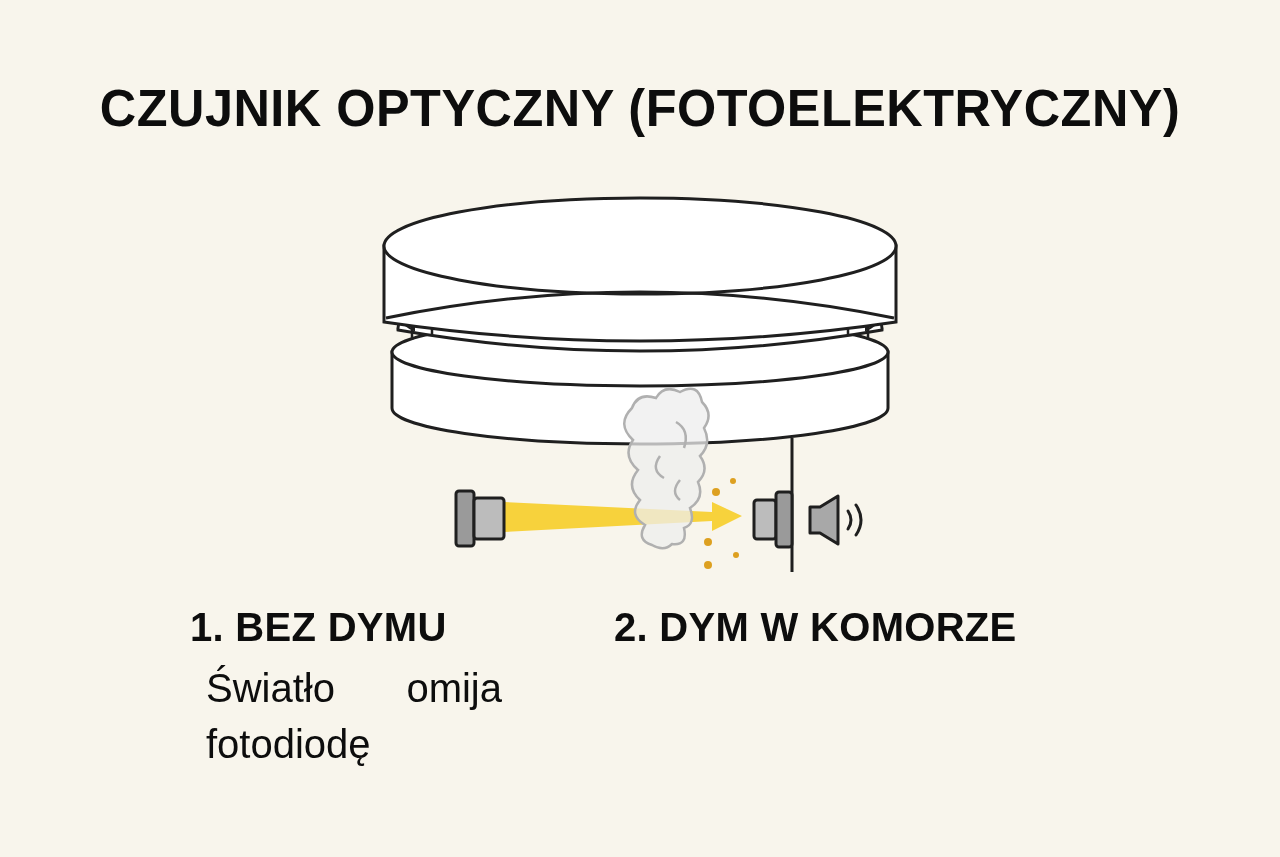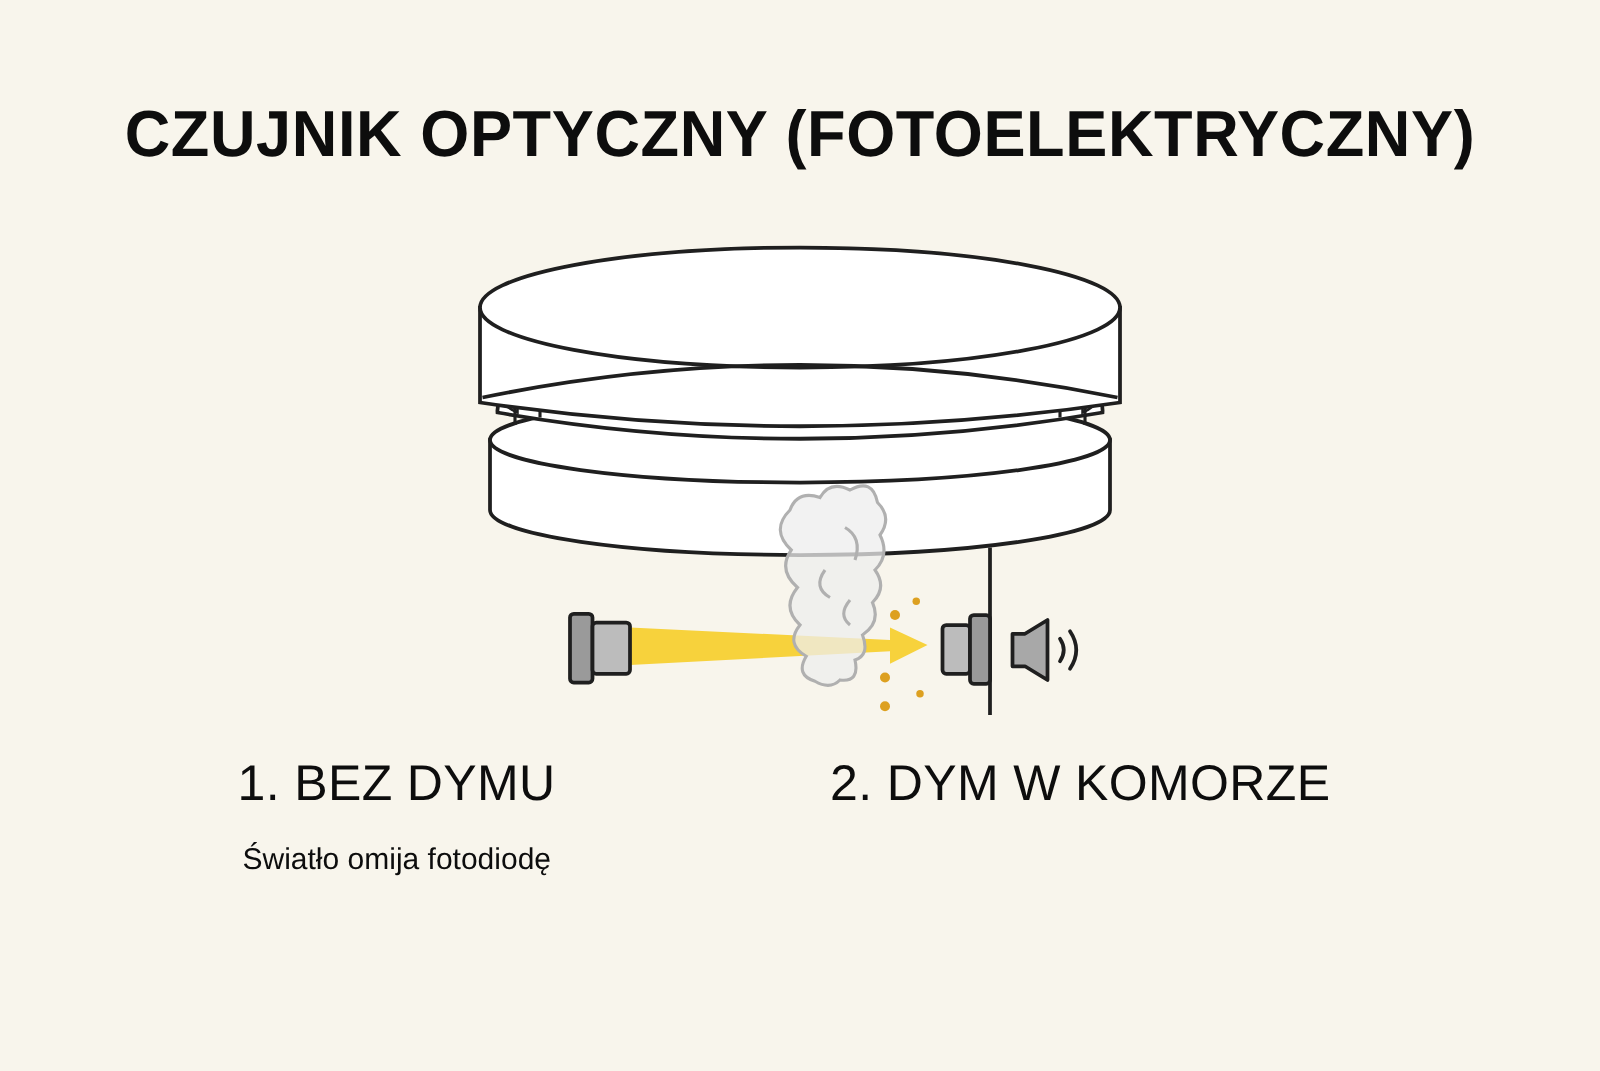--- a/index.html
+++ b/index.html
@@ -11,28 +11,28 @@
       position: relative;
     }
     .title {
       position: absolute; left: 0; top: 78px; width: 1280px;
       text-align: center; font-weight: 700; font-size: 52px;
       letter-spacing: 0.5px; transform: scaleX(0.97);
     }
     .diagram { position: absolute; left: 0; top: 0; width: 1280px; height: 857px; }
     .col { position: absolute; top: 605px; }
     .col h2 {
-      margin: 0; font-size: 40px; font-weight: 400; letter-spacing: 0.3px;
+      margin: 0; font-size: 40px; font-weight: 700; letter-spacing: 0.3px;
     }
     .col p {
-      margin: 10px 0 0 4px; font-size: 24px; line-height: 56px; text-align: justify;
+      margin: 10px 0 0 16px; font-size: 40px; line-height: 56px; text-align: justify;
       text-align-last: left;
     }
     .col1 { left: 190px; width: 312px; }
-    .col2 { left: 664px; width: 526px; }
+    .col2 { left: 614px; width: 526px; }
     .bold-initial { font-weight: 700; }
   </style>
 </head>
 <body>
 
 <div class="title">CZUJNIK OPTYCZNY (FOTOELEKTRYCZNY)</div>
 
 <svg class="diagram" viewBox="0 0 1280 857" xmlns="http://www.w3.org/2000/svg">
   <g stroke="#1f1f1f" stroke-width="3" fill="#ffffff">
 

